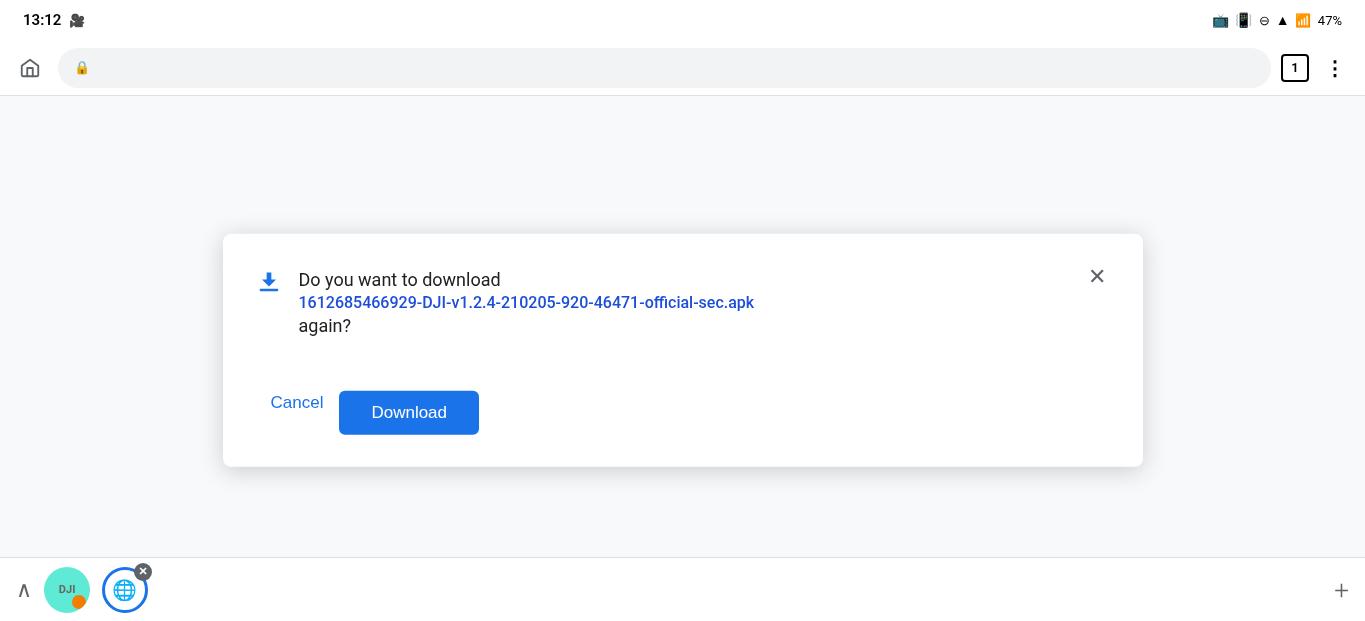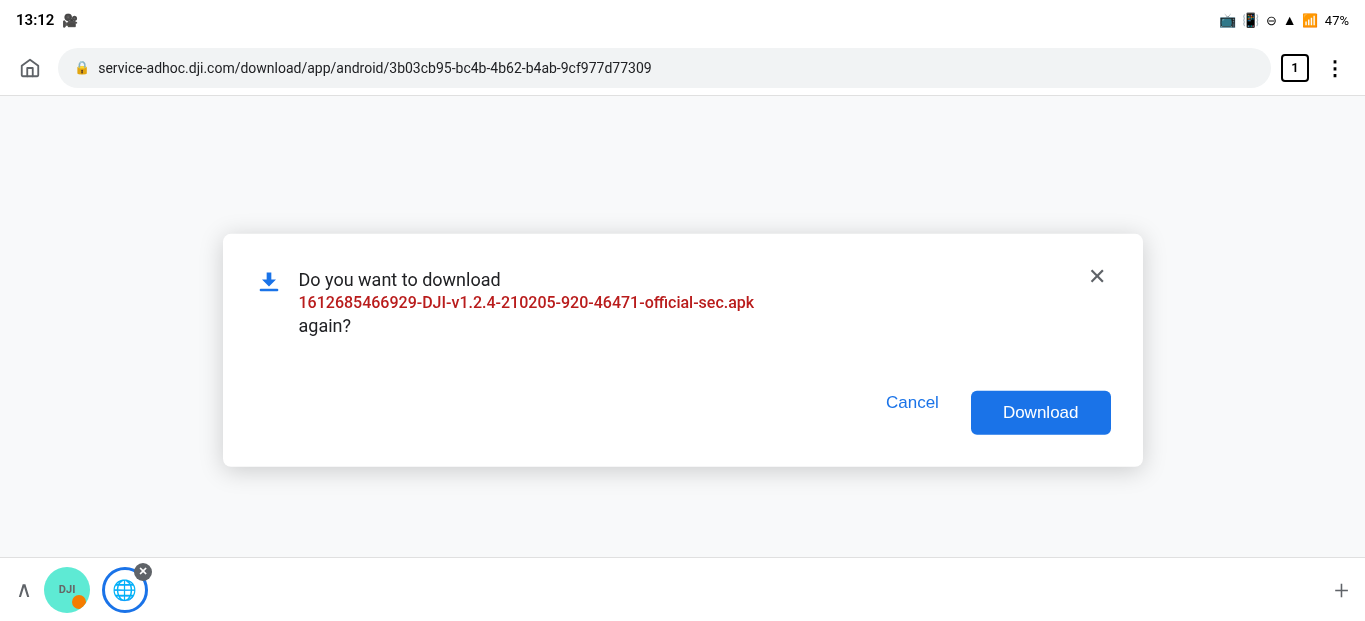--- a/index.html
+++ b/index.html
@@ -12,21 +12,21 @@
       overflow: hidden;
       position: relative;
     }
 
     
     .status-bar {
       display: flex;
       align-items: center;
       justify-content: space-between;
       background: #ffffff;
-      padding: 0 16px;
+      padding: 0 23px;
       height: 40px;
     }
 
     .status-bar-left {
       display: flex;
       align-items: center;
       gap: 8px;
     }
 
     .status-time {
@@ -146,42 +146,41 @@
       flex-shrink: 0;
     }
 
     .dialog-text {
       font-size: 18px;
       color: #202124;
       line-height: 1.5;
     }
 
     .dialog-link {
-      color: #b91c1c;
+      color: #1d4ed8;
       text-decoration: none;
       font-weight: 500;
       display: block;
     }
 
     .dialog-close {
       background: none;
       border: none;
       font-size: 22px;
       color: #5f6368;
       cursor: pointer;
       line-height: 1;
       padding: 0 4px;
       flex-shrink: 0;
     }
 
     .dialog-actions {
       display: flex;
-      justify-content: flex-end;
-      align-items: center;
-      gap: 16px;
+      justify-content: flex-start;
+      align-items: center;
       margin-top: 32px;
     }
 
     .btn-cancel {
       background: none;
       border: none;
       color: #1a73e8;
       font-size: 17px;
       font-weight: 500;
       cursor: pointer;
@@ -336,21 +335,20 @@
 <div class="address-bar-container">
   <div class="home-icon-btn">
     <svg width="22" height="22" viewBox="0 0 24 24" fill="none" stroke="#5f6368" stroke-width="2" stroke-linecap="round" stroke-linejoin="round">
       <path d="M3 9.5L12 3l9 6.5V20a1 1 0 0 1-1 1H4a1 1 0 0 1-1-1V9.5z"></path>
       <polyline points="9 21 9 12 15 12 15 21"></polyline>
     </svg>
   </div>
 
   <div class="address-field">
     <span class="lock-icon">🔒</span>
-    <span class="address-text">service-adhoc.dji.com/download/app/android/3b03cb95-bc4b-4b62-b4ab-9cf977d77309</span>
   </div>
 
   <div class="tab-count">
     <span>1</span>
   </div>
 
   <div class="more-btn">⋮</div>
 </div>
 
 <div class="main-content">

